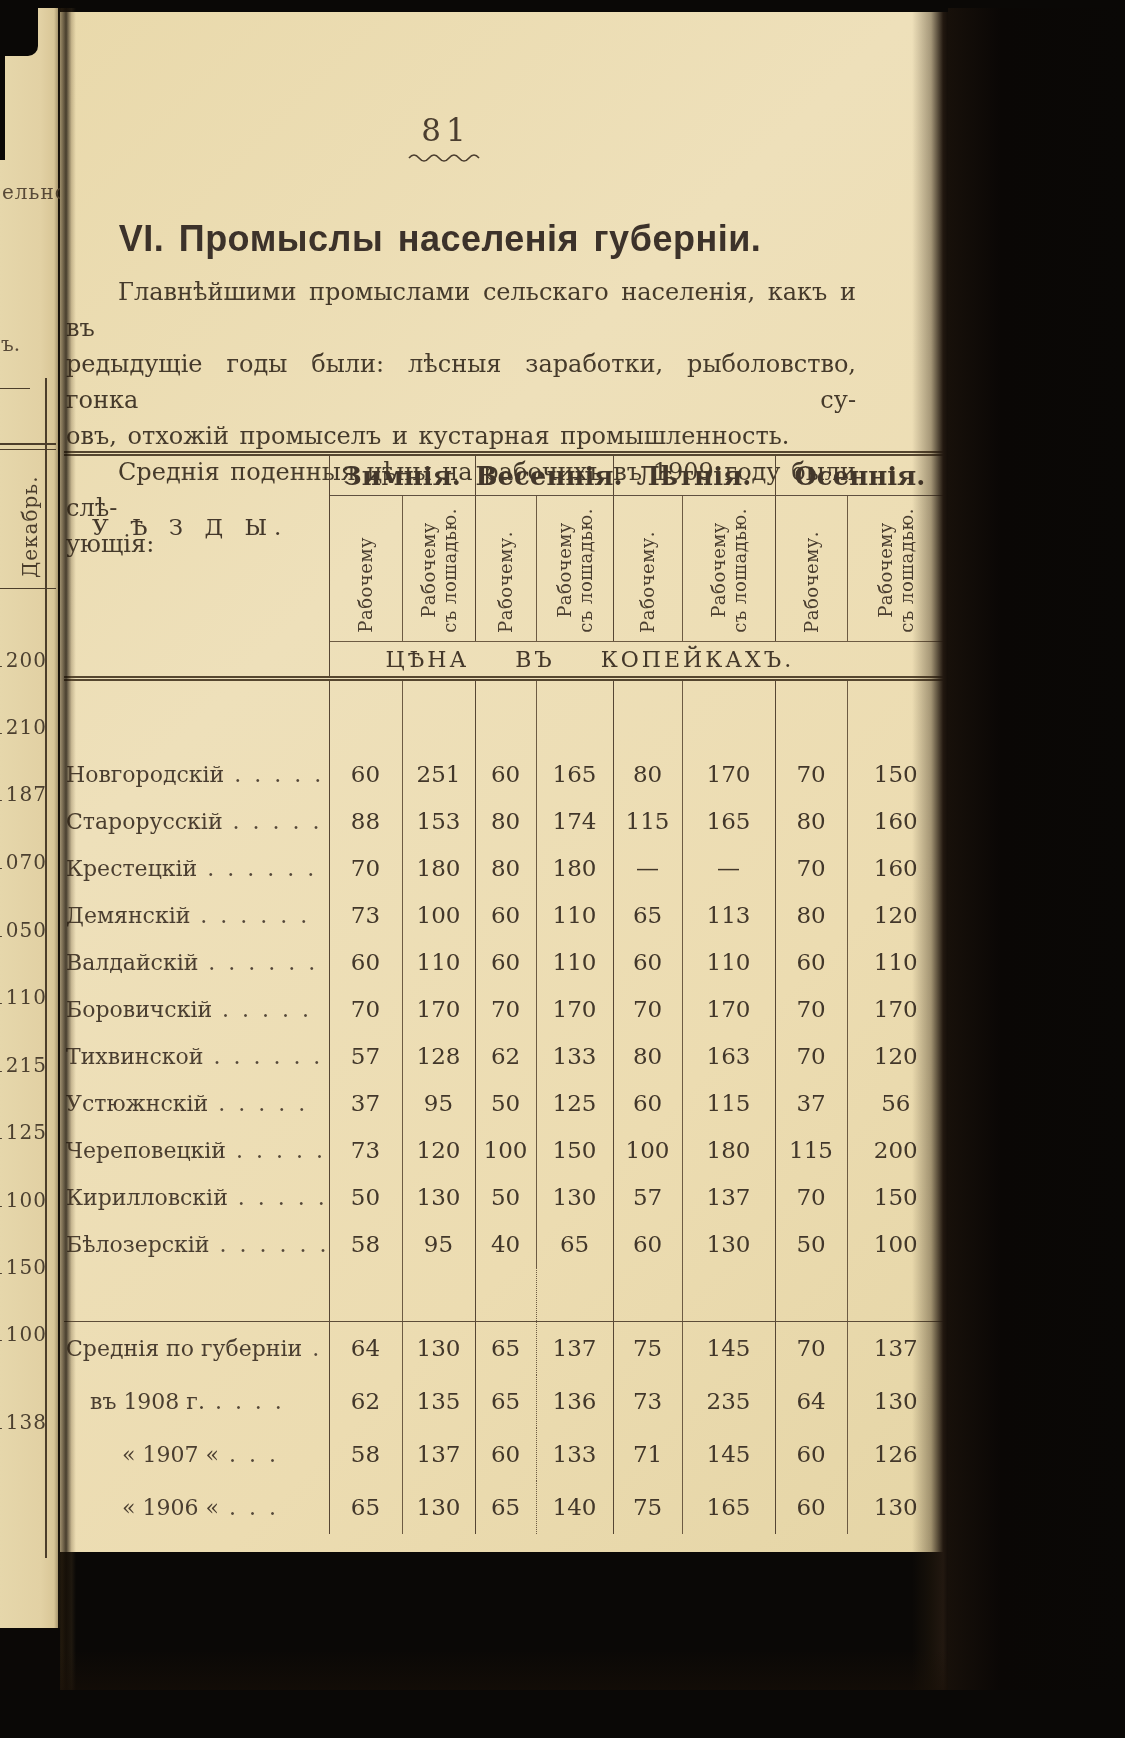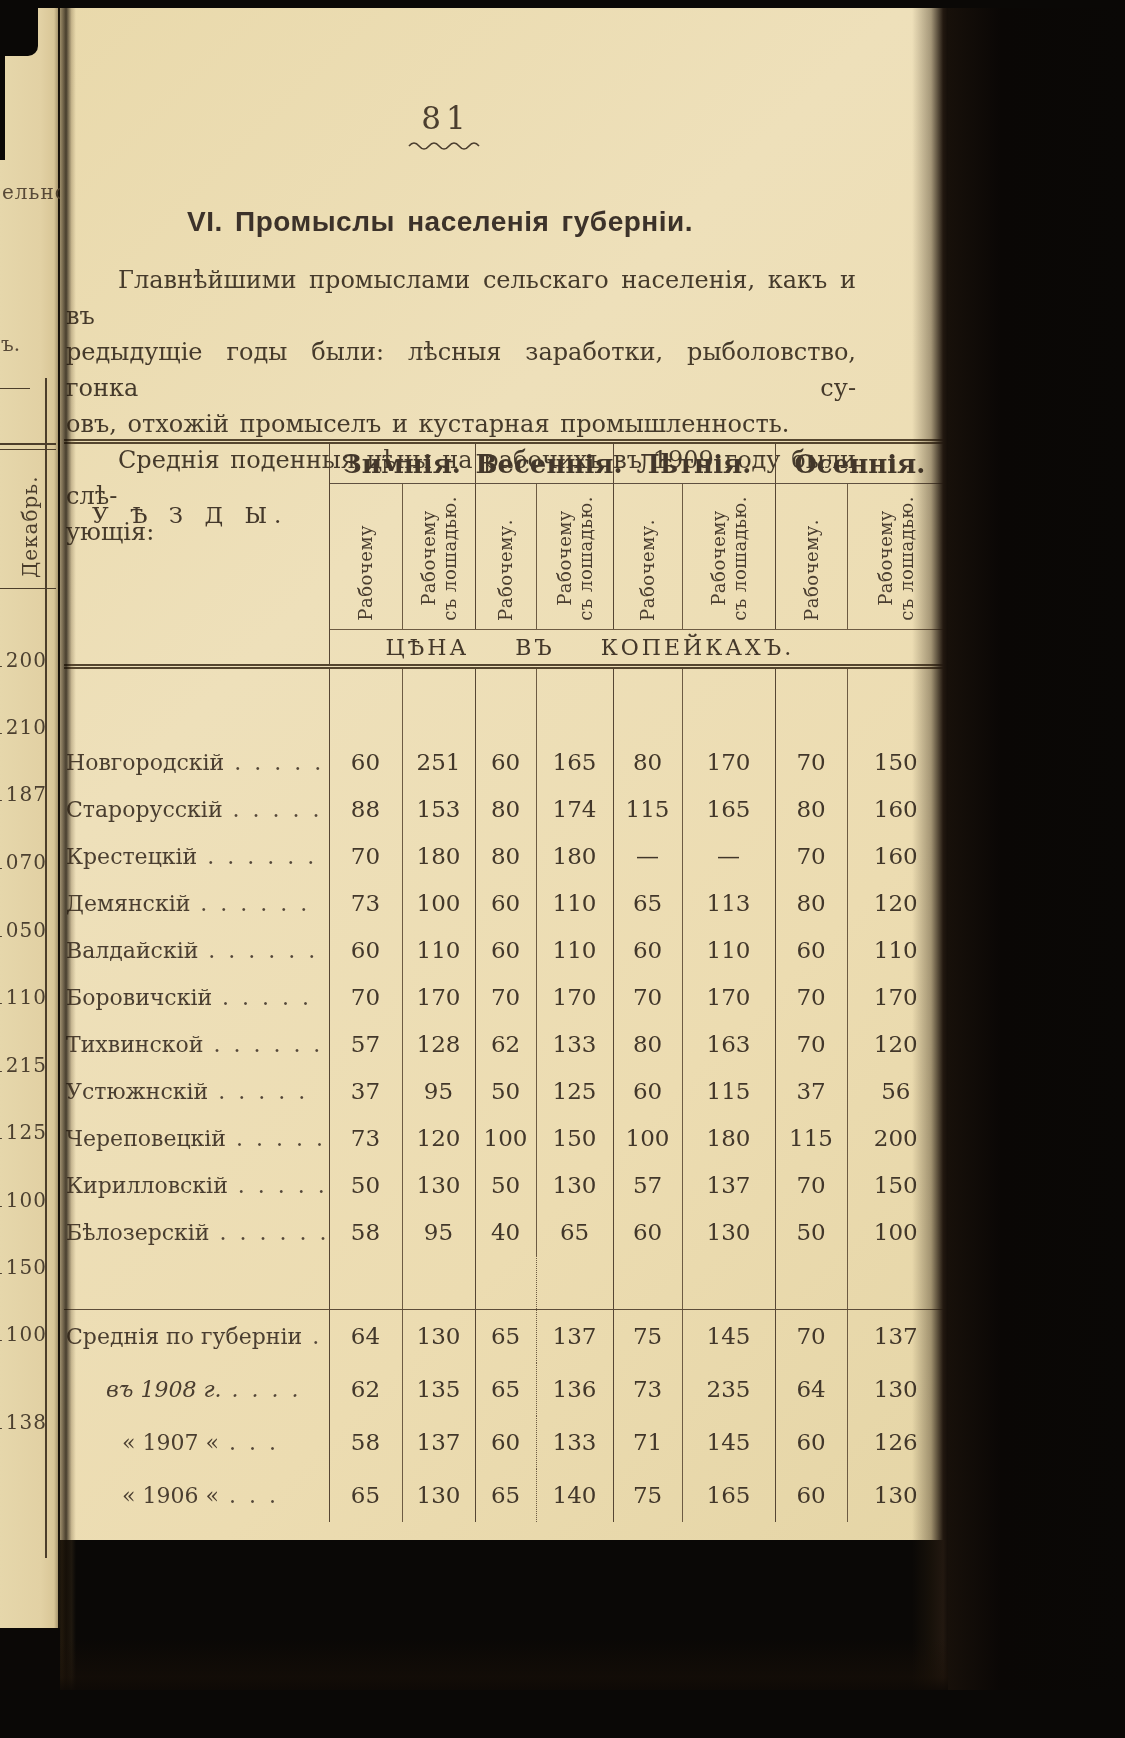--- a/index.html
+++ b/index.html
@@ -7,21 +7,21 @@
     width:1125px;height:1738px;position:relative;overflow:hidden;
     background:#0a0806;
     font-family:"DejaVu Serif", serif;
     color:#473b2c;
   }
   
   .sliver{position:absolute;left:0;top:0;width:58px;height:1738px;
     background:linear-gradient(90deg,#e6d7ab,#e2d1a4 70%,#d6c393);}
   .fold{position:absolute;left:54px;top:0;width:22px;height:1738px;z-index:5;
     background:linear-gradient(90deg,rgba(60,45,22,0) 0%,rgba(52,38,18,.55) 35%,rgba(25,17,8,.78) 55%,rgba(90,70,40,.25) 80%,rgba(0,0,0,0) 100%);}
-  .main{position:absolute;left:60px;top:0;width:890px;height:1540px;
+  .main{position:absolute;left:60px;top:12px;width:890px;height:1540px;
     background:linear-gradient(135deg,#e9d9ab 0%,#eee0ba 35%,#ecdcb1 70%,#e5d5a6 100%);}
   .page-curl{position:absolute;left:852px;top:0;width:38px;height:1738px;z-index:6;
     background:linear-gradient(90deg,rgba(40,28,14,0) 0%,rgba(45,32,16,.38) 50%,#221810 82%,#0f0a06 100%);}
   .bottom-shadow{position:absolute;left:0;top:1638px;width:890px;height:56px;z-index:6;
     background:linear-gradient(180deg,rgba(20,12,6,0),rgba(25,16,8,.55) 70%,#0d0906 100%);}
   .bar-top{position:absolute;left:0;top:0;width:1125px;height:8px;background:#0a0806;z-index:9;}
   .patch-tl{position:absolute;left:0;top:0;width:38px;height:56px;background:#0a0806;border-bottom-right-radius:10px;z-index:9;}
   .edge-left-top{position:absolute;left:0;top:0;width:5px;height:160px;background:#0a0806;z-index:9;}
   .black-right{position:absolute;left:948px;top:0;width:177px;height:1738px;z-index:8;
     background:linear-gradient(90deg,#17100a,#0a0705 30%,#0a0806);}
@@ -42,21 +42,21 @@
     writing-mode:vertical-rl;transform:rotate(180deg);
     font-size:20px;color:#4a3d2c;letter-spacing:1px;}
   .mnum{position:absolute;right:11px;font-size:20px;color:#4c4030;letter-spacing:1px;}
 
   
   .pageno{position:absolute;left:316px;top:100px;width:140px;text-align:center;
     font-size:31px;letter-spacing:5px;color:#4b3e2f;}
   .squiggle{position:absolute;left:346px;top:138px;}
   .title{position:absolute;left:0;top:206px;width:760px;text-align:center;
     font-family:"Liberation Sans", sans-serif;font-weight:700;
-    font-size:28px;color:#3c322a;letter-spacing:.5px;word-spacing:4px;}
+    font-size:36px;color:#3c322a;letter-spacing:.5px;word-spacing:4px;}
 
   
   .text-block{position:absolute;left:6px;top:262px;width:790px;
     font-size:24px;line-height:36px;color:#453a2b;word-spacing:3px;}
   .pline{text-align:justify;text-align-last:justify;}
   .pline.first{text-indent:52px;}
   .pline.lastline{text-align-last:left;}
 
   
   table.prices{position:absolute;left:4px;top:439px;width:880px;
@@ -83,21 +83,21 @@
   td.name .rdots{margin-left:10px;letter-spacing:3px;color:#55483a;}
   td.val{border-left:1px solid #6d5b43;text-align:center;font-size:23px;color:#42372a;}
   td.val.c0{border-left:none;}
   td.val.c2,td.val.c4,td.val.c6{border-left-color:#564634;}
   tr.spacer{height:72px;}
   tr.district{height:47px;}
   tr.rulerow{height:54px;}
   tr.rulerow td{border-bottom:1px solid #5d4d39;}
   tr.summary{height:53px;}
   tr.summary td.c3,tr.rulerow td.c3{border-left-style:dotted;}
-  tr.summary.s1 td.name{padding-left:42px;font-style:italic;}
+  tr.summary.s1 td.name{padding-left:26px;}
   tr.summary.s2 td.name,tr.summary.s3 td.name{padding-left:58px;}
 </style>
 </head>
 <body>
 
 <div class="sliver">
   <div class="frag f0">ельно</div>
   <div class="frag f1">ъ.</div>
   <div class="mrule mr0"></div>
   <div class="mrule mr1"></div>

